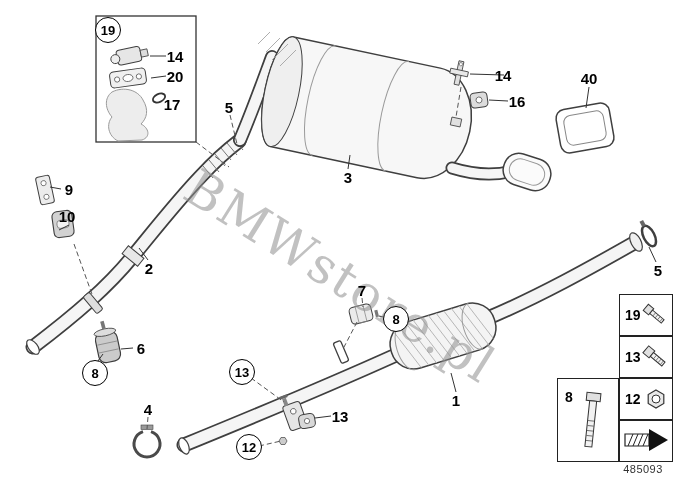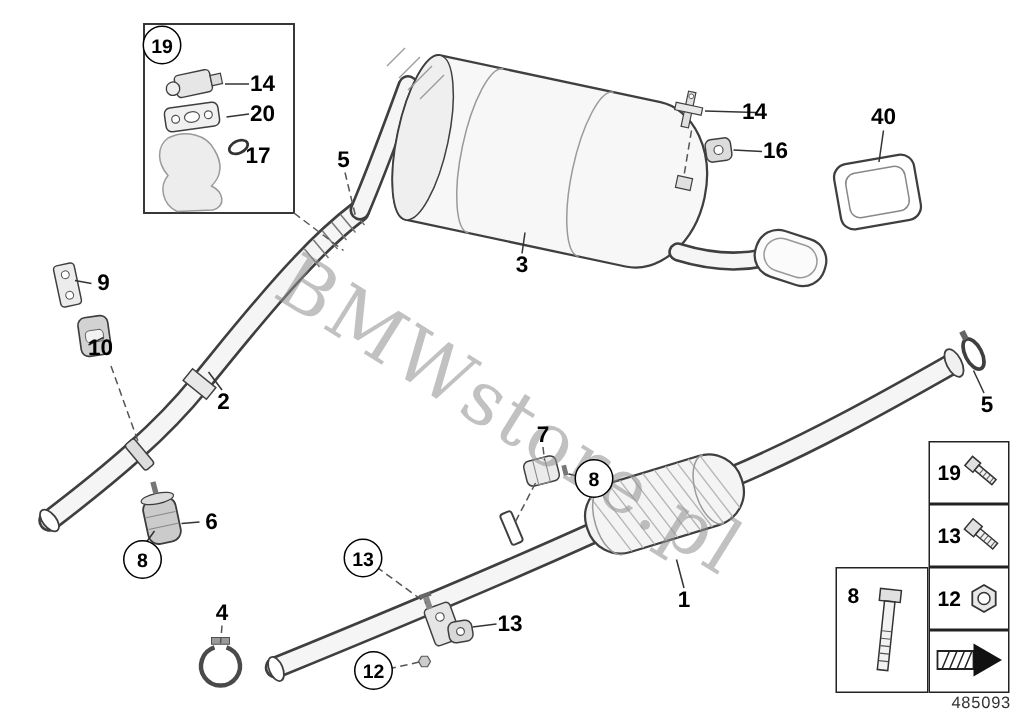--- a/index.html
+++ b/index.html
@@ -13,21 +13,21 @@
            font-size:13px;}
   .watermark{position:absolute;left:205px;top:158px;transform:rotate(32deg);
            transform-origin:0 0;font-family:"DejaVu Serif",serif;font-size:50px;
            color:#8f8f8f;opacity:.55;letter-spacing:2px;white-space:nowrap;
            pointer-events:none;}
   .lg-box{position:absolute;background:#fff;border:1.4px solid #222;box-sizing:border-box;}
   .lg-num{position:absolute;left:5px;top:50%;transform:translateY(-50%);
            font-weight:bold;font-size:14px;color:#000;}
   .lg-num.tl{top:10px;transform:none;left:7px;}
   .lg-icon{position:absolute;right:2px;top:50%;transform:translateY(-50%);}
-  .diagram-number{position:absolute;left:612px;top:463px;width:62px;text-align:right;
+  .diagram-number{position:absolute;left:612px;top:463px;width:62px;text-align:center;
            font-size:11px;color:#333;letter-spacing:.5px;}
 </style>
 </head>
 <body>
 
 <div id="stage">
 
 <svg id="art" width="686" height="484" viewBox="0 0 686 484">
 
   <g>
@@ -252,21 +252,21 @@
 <div class="callout circled" style="left:108px;top:30px">19</div>
 <div class="callout" style="left:175px;top:56px">14</div>
 <div class="callout" style="left:175px;top:76px">20</div>
 <div class="callout" style="left:172px;top:104px">17</div>
 <div class="callout" style="left:229px;top:107px">5</div>
 <div class="callout" style="left:348px;top:177px">3</div>
 <div class="callout" style="left:503px;top:75px">14</div>
 <div class="callout" style="left:517px;top:101px">16</div>
 <div class="callout" style="left:589px;top:78px">40</div>
 <div class="callout" style="left:69px;top:189px">9</div>
-<div class="callout" style="left:67px;top:232px">10</div>
+<div class="callout" style="left:67px;top:216px">10</div>
 <div class="callout" style="left:149px;top:268px">2</div>
 <div class="callout" style="left:362px;top:290px">7</div>
 <div class="callout circled" style="left:396px;top:319px">8</div>
 <div class="callout" style="left:141px;top:348px">6</div>
 <div class="callout circled" style="left:95px;top:373px">8</div>
 <div class="callout circled" style="left:242px;top:372px">13</div>
 <div class="callout" style="left:456px;top:400px">1</div>
 <div class="callout" style="left:340px;top:416px">13</div>
 <div class="callout" style="left:148px;top:409px">4</div>
 <div class="callout circled" style="left:249px;top:447px">12</div>

